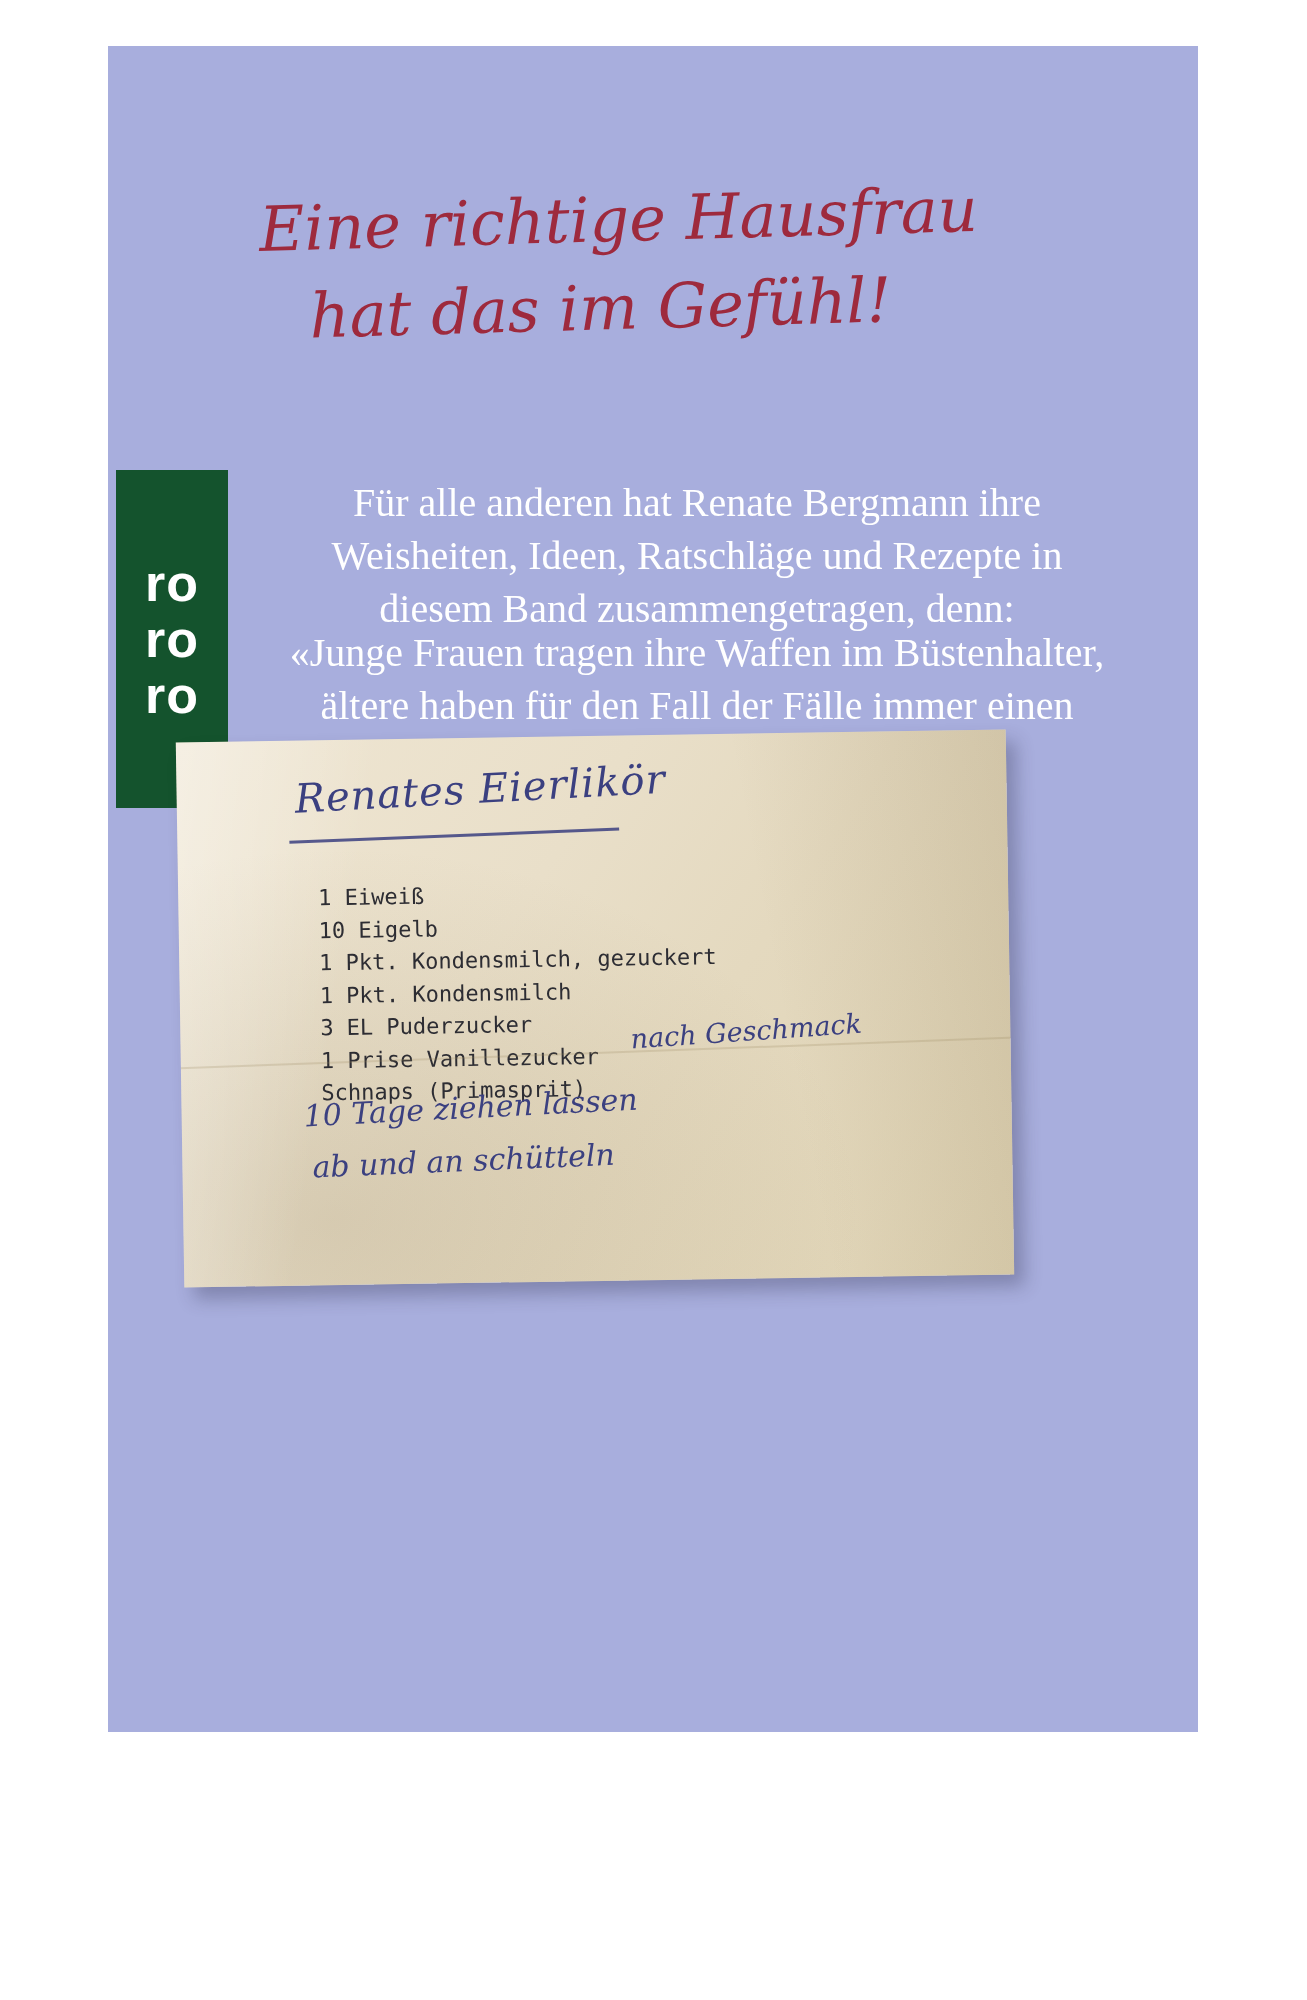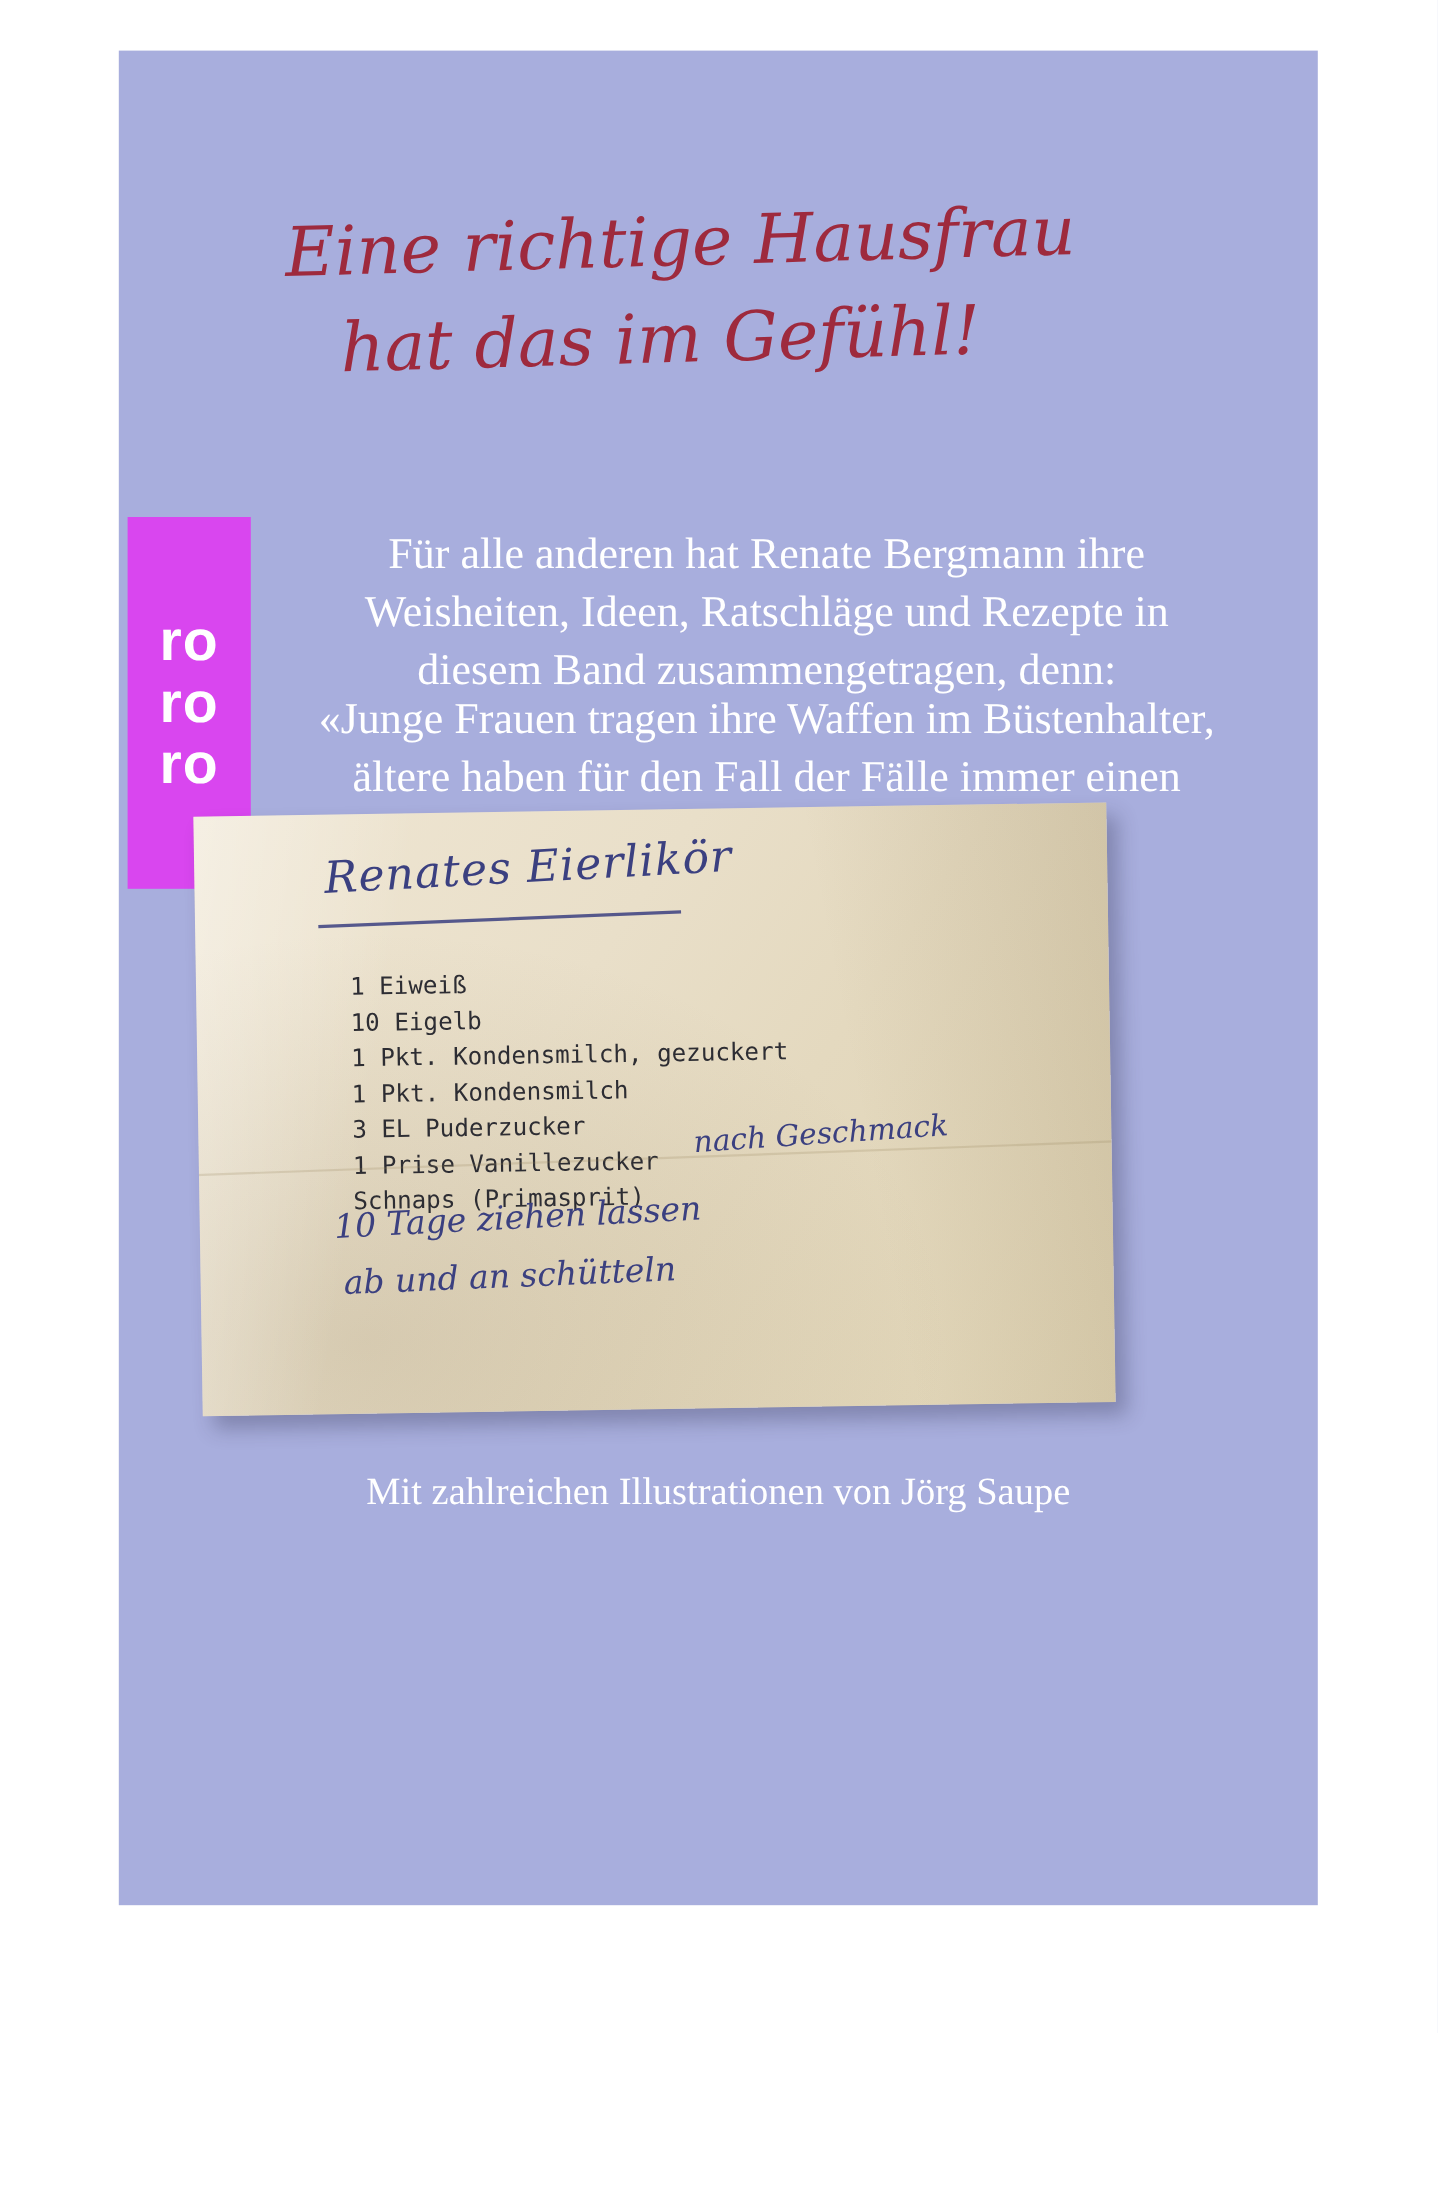--- a/index.html
+++ b/index.html
@@ -25,21 +25,21 @@
     background: #a8aedd;
   }
 
   
   #rororo-tab {
     position: absolute;
     left: 8px;
     top: 424px;
     width: 112px;
     height: 338px;
-    background: #d946ef;
+    background: #14532d;
     color: #ffffff;
     display: flex;
     flex-direction: column;
     align-items: center;
     justify-content: center;
     font-family: "Liberation Sans", sans-serif;
     font-weight: bold;
     font-size: 52px;
     letter-spacing: 1px;
     line-height: 1.08;
@@ -240,16 +240,15 @@
 1 Pkt. Kondensmilch
 3 EL Puderzucker
 1 Prise Vanillezucker
 Schnaps (Primasprit)</div>
       <div class="handwrite" id="hw-taste">nach Geschmack</div>
       <div class="handwrite" id="hw-line1">10 Tage ziehen lassen</div>
       <div class="handwrite" id="hw-line2">ab und an schütteln</div>
     </div>
   </div>
 
-  <div class="illus-credit">Mit zahlreichen Illustrationen von Jörg Saupe</div>
 
   <div id="bottom-notch"></div>
 </div>
 
 </body></html>

